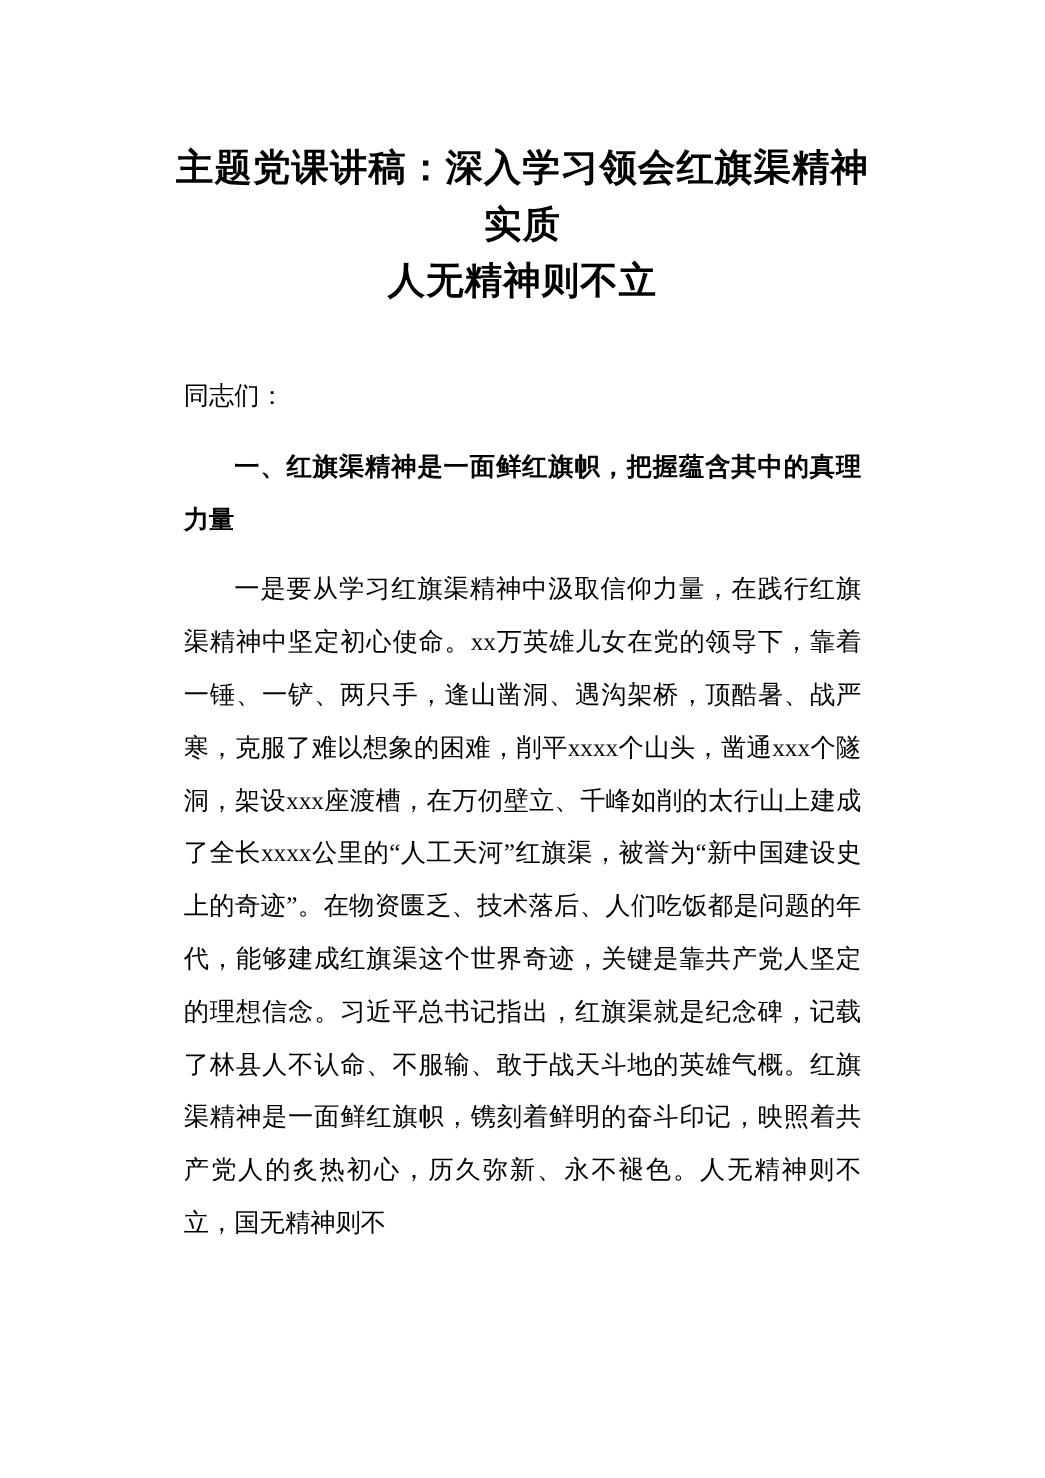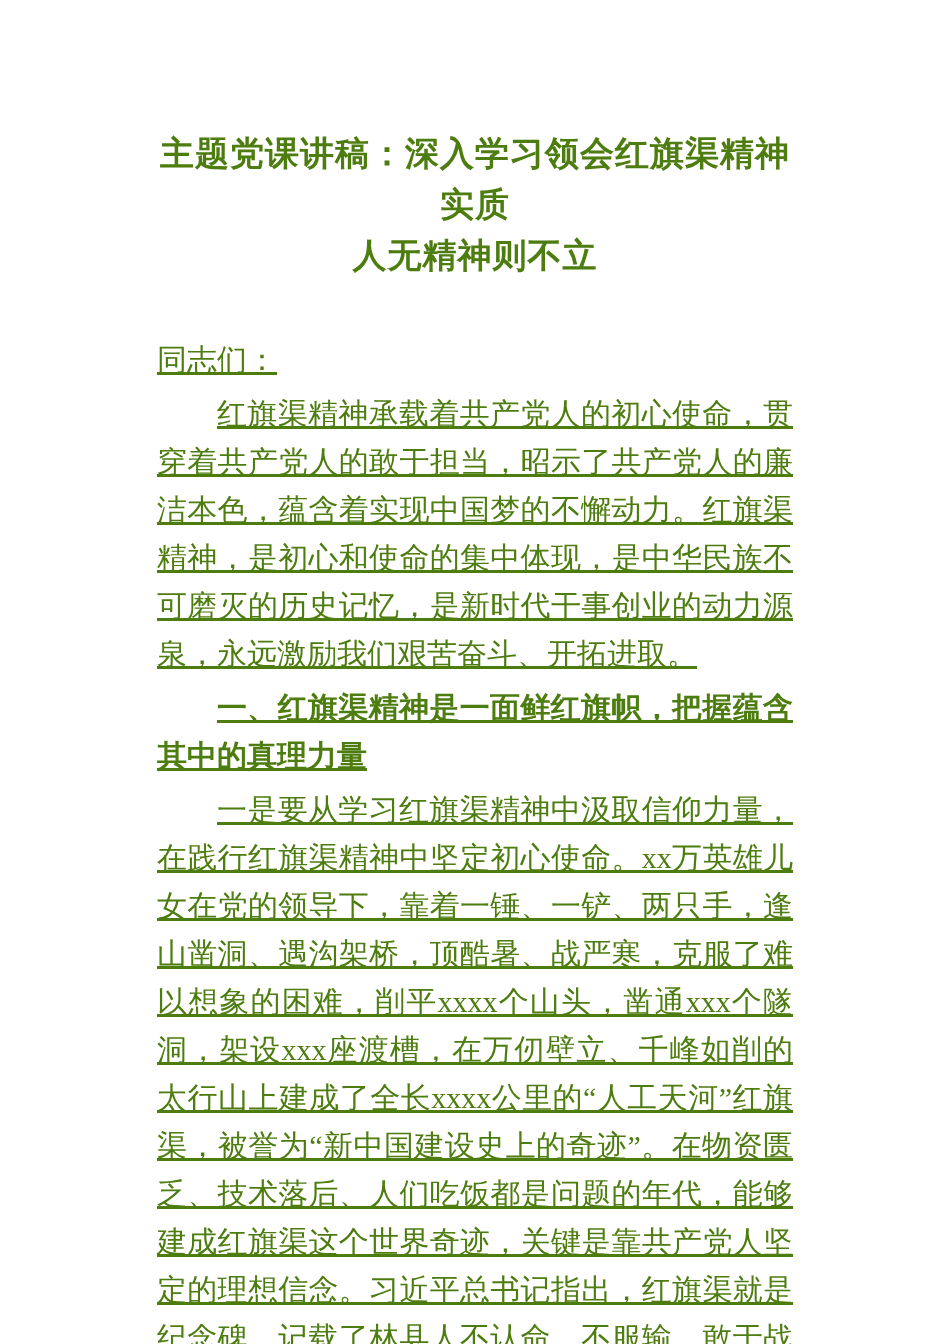--- a/index.html
+++ b/index.html
@@ -10,40 +10,39 @@
   .page {
     position: relative;
     width: 886px;
     height: 1344px;
     margin: 0 auto;
     background: #ffffff;
     box-sizing: border-box;
     padding: 128px 119px 0 119px;
     overflow: hidden;
     font-family: "Liberation Serif", "DejaVu Serif", serif;
-    color: #4d7c0f;
+    color: #000000;
   }
   .doc-title {
     margin: 0 0 55px 0;
     font-size: 34px;
     font-weight: bold;
     text-align: center;
     line-height: 1.5;
     letter-spacing: 1px;
   }
   .doc-title .title-line {
     display: block;
   }
   .doc-body p {
-    margin: 6px;
-    font-size: 30px;
+    margin: 16px;
+    font-size: 23px;
     line-height: 48px;
     text-align: justify;
     word-break: break-all;
-    text-decoration: underline;
   }
   p.salutation {
     text-indent: 0;
     text-align: left;
   }
   p.body-para {
     text-indent: 2em;
   }
   p.section-heading {
     text-indent: 2em;
@@ -54,17 +53,16 @@
 </head>
 <body>
 
 <div class="page">
   <h1 class="doc-title">
     <span class="title-line">主题党课讲稿：深入学习领会红旗渠精神实质</span>
     <span class="title-line">人无精神则不立</span>
   </h1>
   <div class="doc-body">
     <p class="salutation">同志们：</p>
-    <p class="body-para">红旗渠精神承载着共产党人的初心使命，贯穿着共产党人的敢于担当，昭示了共产党人的廉洁本色，蕴含着实现中国梦的不懈动力。红旗渠精神，是初心和使命的集中体现，是中华民族不可磨灭的历史记忆，是新时代干事创业的动力源泉，永远激励我们艰苦奋斗、开拓进取。</p>
     <p class="section-heading">一、红旗渠精神是一面鲜红旗帜，把握蕴含其中的真理力量</p>
     <p class="body-para">一是要从学习红旗渠精神中汲取信仰力量，在践行红旗渠精神中坚定初心使命。xx万英雄儿女在党的领导下，靠着一锤、一铲、两只手，逢山凿洞、遇沟架桥，顶酷暑、战严寒，克服了难以想象的困难，削平xxxx个山头，凿通xxx个隧洞，架设xxx座渡槽，在万仞壁立、千峰如削的太行山上建成了全长xxxx公里的“人工天河”红旗渠，被誉为“新中国建设史上的奇迹”。在物资匮乏、技术落后、人们吃饭都是问题的年代，能够建成红旗渠这个世界奇迹，关键是靠共产党人坚定的理想信念。习近平总书记指出，红旗渠就是纪念碑，记载了林县人不认命、不服输、敢于战天斗地的英雄气概。红旗渠精神是一面鲜红旗帜，镌刻着鲜明的奋斗印记，映照着共产党人的炙热初心，历久弥新、永不褪色。人无精神则不立，国无精神则不</p>
   </div>
 </div>
 
 </body></html>

